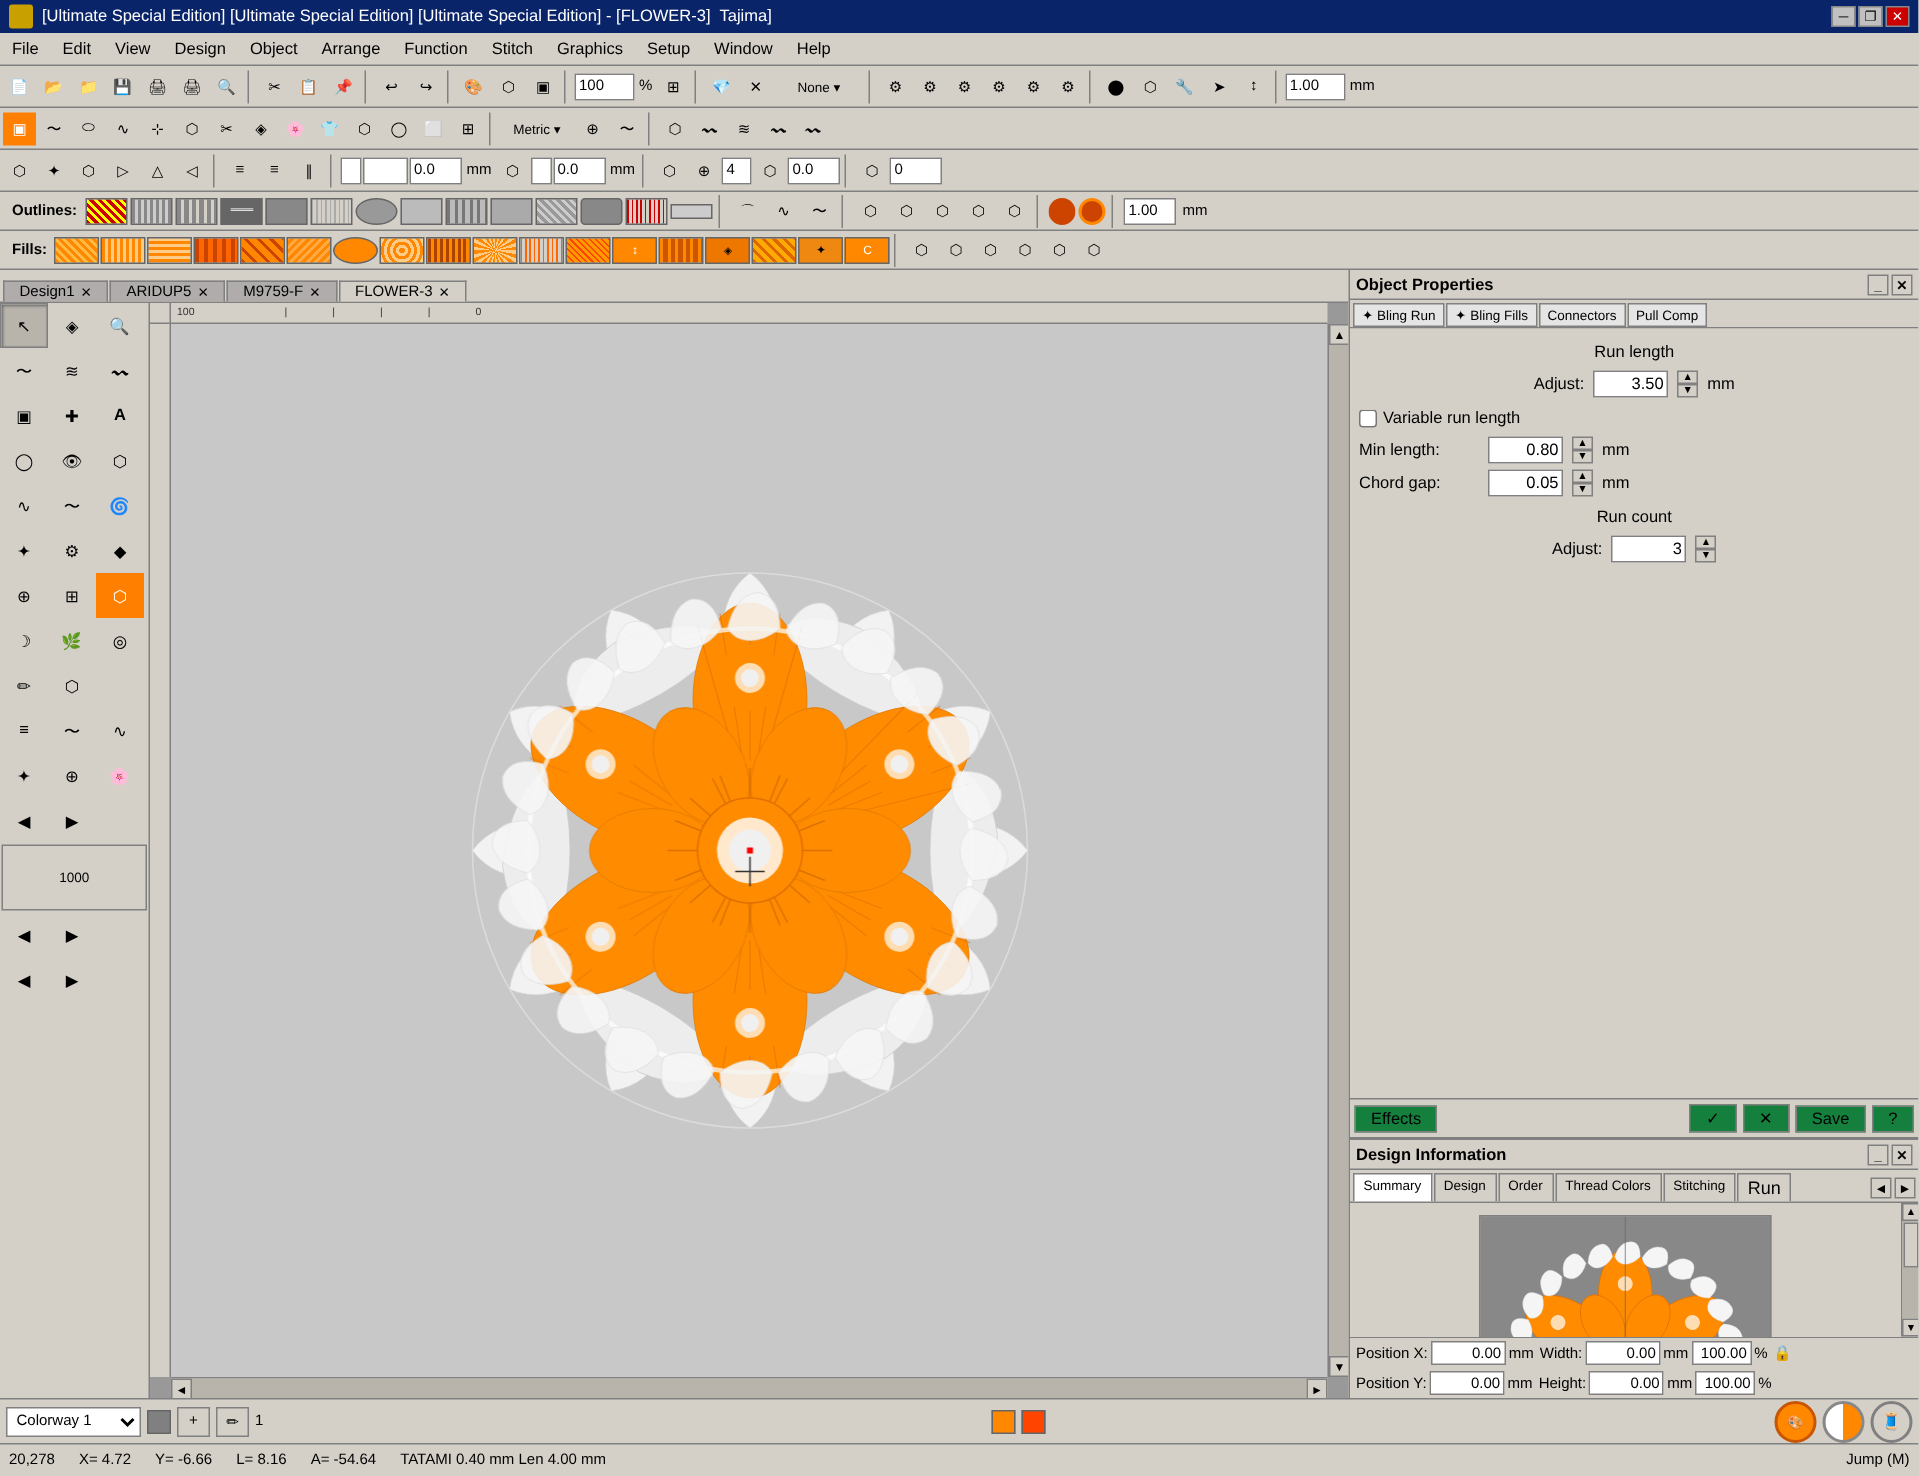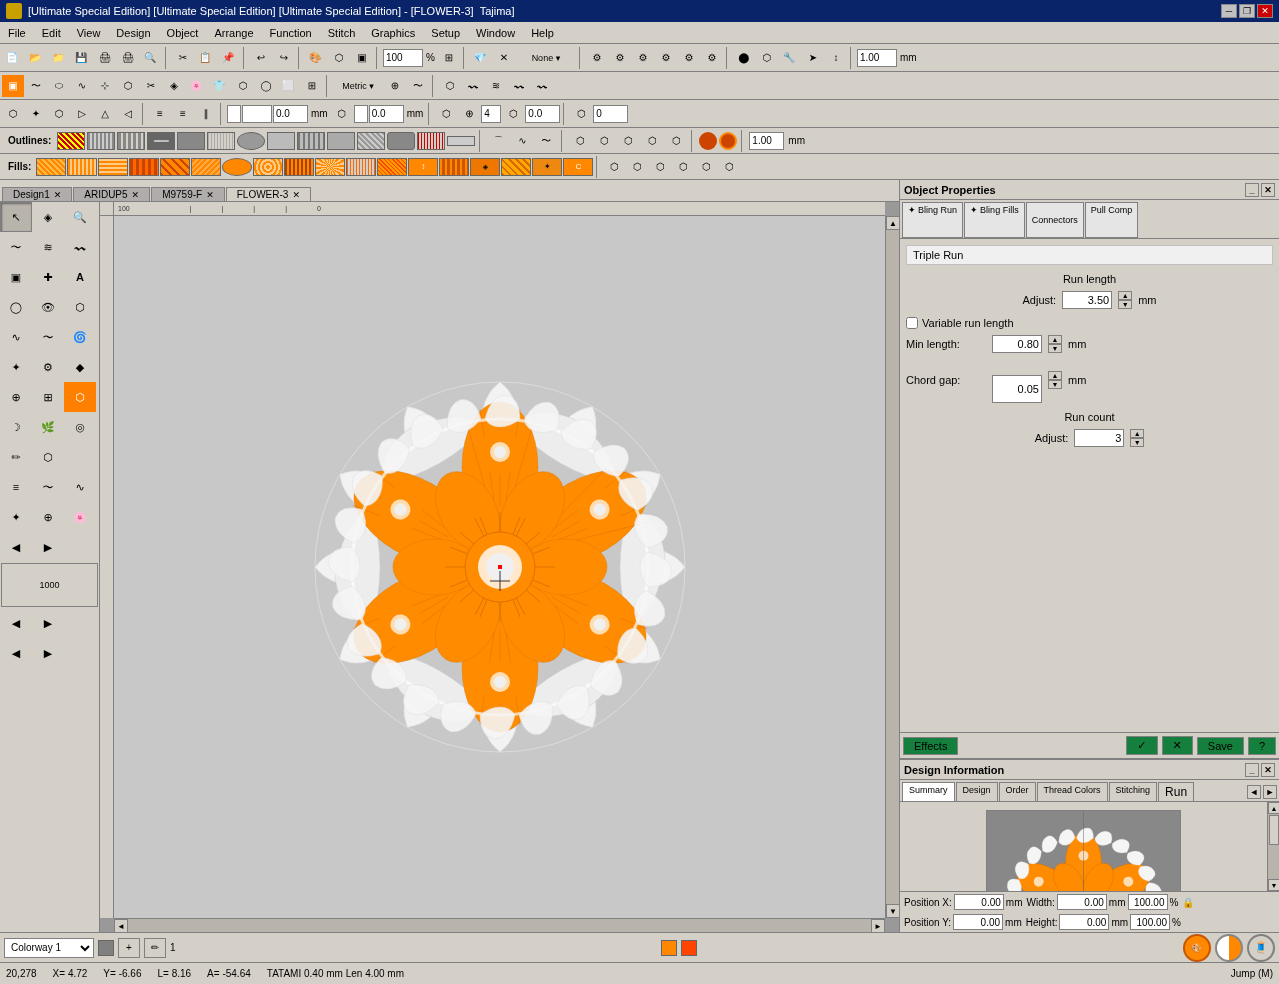--- a/index.html
+++ b/index.html
@@ -651,28 +651,27 @@
           <span style="font-size:11px;font-weight:bold;">Object Properties</span>
           <div class="panel-header-btns">
             <div class="panel-hdr-btn">_</div>
             <div class="panel-hdr-btn">✕</div>
           </div>
         </div>
 
         <div style="display:flex;background:#d4d0c8;border-bottom:1px solid #808080;padding:2px 2px 0;gap:1px;">
           <div class="op-tab" style="font-size:9px;padding:2px 5px;">✦ Bling Run</div>
           <div class="op-tab" style="font-size:9px;padding:2px 5px;">✦ Bling Fills</div>
-          <div class="op-tab" style="font-size:9px;padding:12px 5px;">Connectors</div>
+          <div class="op-tab" style="font-size:9px;padding:2px 5px;">Connectors</div>
           <div class="op-tab" style="font-size:9px;padding:2px 5px;">Pull Comp</div>
         </div>
 
 
         <div id="obj-props-content" style="flex:1;padding:6px;background:#d4d0c8;display:flex;flex-direction:column;gap:4px;overflow-y:auto;">
 
-          <div style="background:#f0f0f0;border:1px solid #c0c0c0;padding:3px 6px;font-size:11px;">Triple Run</div>
 
           <div style="margin-top:4px;">
             <div style="text-align:center;font-size:11px;margin-bottom:6px;">Run length</div>
             <div style="display:flex;align-items:center;gap:6px;justify-content:center;">
               <span style="font-size:11px;">Adjust:</span>
               <input type="text" value="3.50" style="width: 50px; height: 18px; border: 1px solid rgb(128, 128, 128); text-align: right; font-size: 11px; padding: 0px 2px;">
               <div style="display:flex;flex-direction:column;">
                 <div class="spin-btn">▲</div>
                 <div class="spin-btn">▼</div>
               </div>
@@ -690,21 +689,21 @@
             <input type="text" value="0.80" style="width: 50px; height: 18px; border: 1px solid rgb(128, 128, 128); text-align: right; font-size: 11px; padding: 0px 2px;">
             <div style="display:flex;flex-direction:column;">
               <div class="spin-btn">▲</div>
               <div class="spin-btn">▼</div>
             </div>
             <span style="font-size:11px;">mm</span>
           </div>
 
           <div style="display:flex;align-items:center;gap:6px;">
             <span style="font-size:11px;min-width:80px;">Chord gap:</span>
-            <input type="text" value="0.05" style="width: 50px; height: 28px; border: 1px solid rgb(128, 128, 128); text-align: right; font-size: 11px; padding: 0px 2px; margin-top: 18px;">
+            <input type="text" value="0.05" style="width: 50px; height: 18px; border: 1px solid rgb(128, 128, 128); text-align: right; font-size: 11px; padding: 0px 2px;">
             <div style="display:flex;flex-direction:column;">
               <div class="spin-btn">▲</div>
               <div class="spin-btn">▼</div>
             </div>
             <span style="font-size:11px;">mm</span>
           </div>
 
           <div style="margin-top:4px;">
             <div style="text-align:center;font-size:11px;margin-bottom:6px;">Run count</div>
             <div style="display:flex;align-items:center;gap:6px;justify-content:center;">

